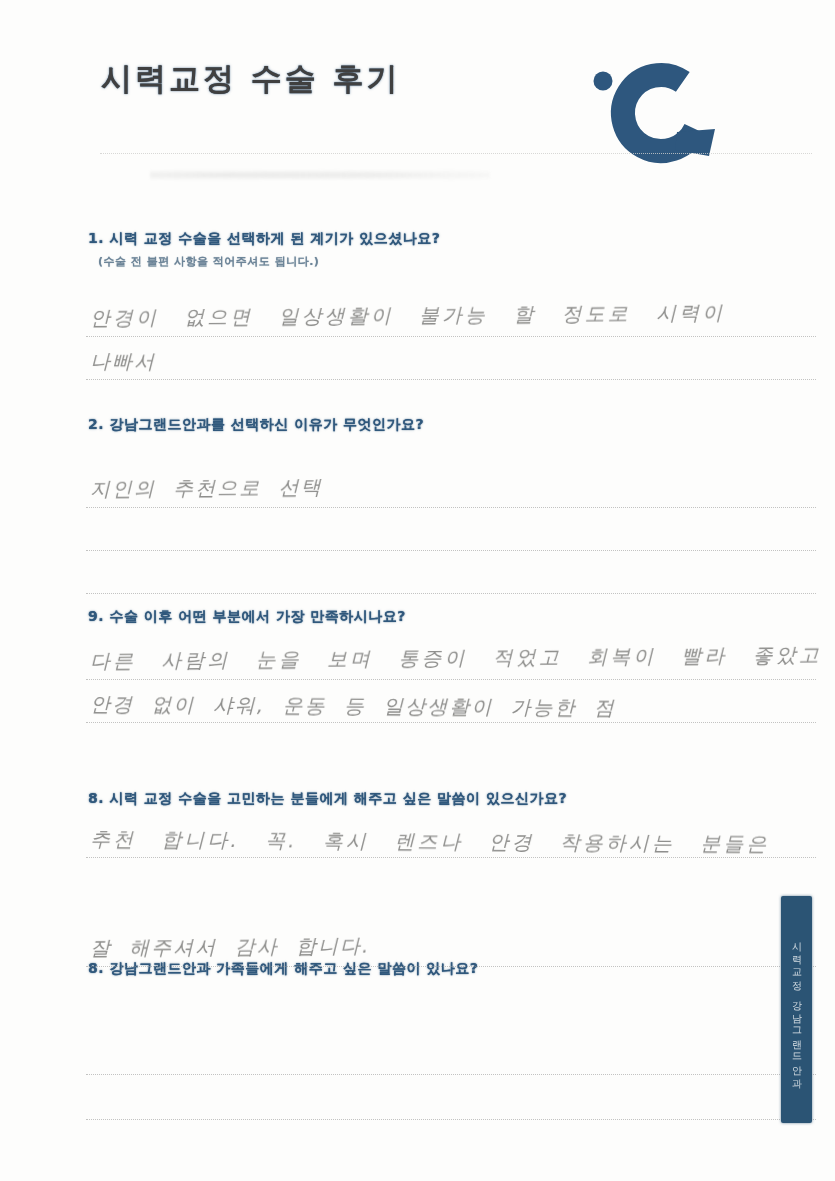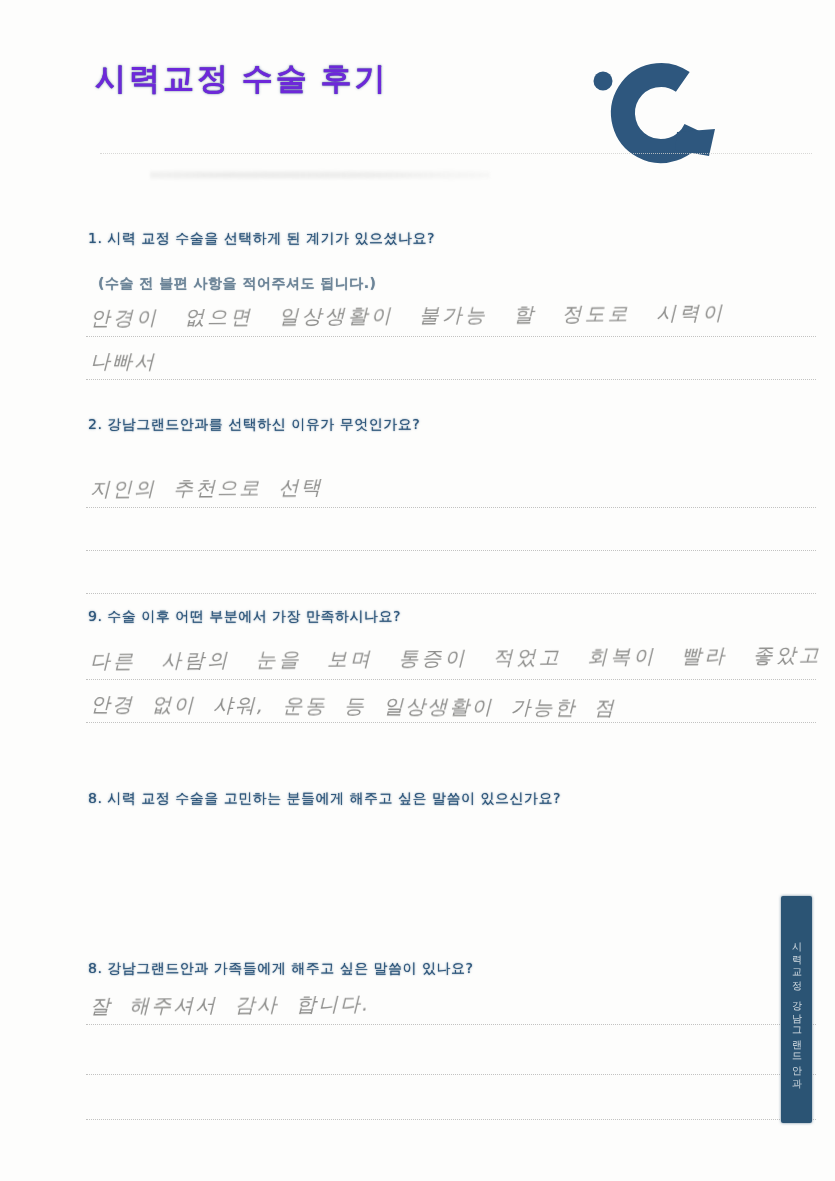--- a/index.html
+++ b/index.html
@@ -10,28 +10,27 @@
     position: relative;
     width: 835px;
     height: 1181px;
     background: #fdfdfc;
     overflow: hidden;
   }
 
   
   .doc-title {
     position: absolute;
-    left: 95px; top: 58px;
+    left: 101px; top: 58px;
     font-size: 31px;
     font-weight: 700;
     letter-spacing: 3px;
-    color: #6d28d9;
+    color: #404040;
     text-shadow: 0 0 1px rgba(56,93,128,.9), 0 0 3px rgba(56,93,128,.45);
     filter: blur(.4px);
-    font-family: Liberation Serif, serif;
   }
 
   .logo {
     position: absolute;
     left: 593px; top: 48px;
     width: 138px; height: 122px;
     filter: blur(.7px);
   }
 
   .top-rule {
@@ -47,38 +46,37 @@
     width: 340px; height: 14px;
     background: radial-gradient(ellipse at 20% 50%, rgba(160,160,160,.18), transparent 60%),
                 radial-gradient(ellipse at 70% 50%, rgba(160,160,160,.12), transparent 60%);
     filter: blur(1px);
   }
 
   .q-label {
     position: absolute;
     left: 88px;
     font-size: 14px;
-    font-weight: 400;
+    font-weight: 700;
     letter-spacing: .5px;
     color: #30587c;
     text-shadow: 0 0 1px rgba(48,88,124,.85), 0 0 2.5px rgba(48,88,124,.4);
     filter: blur(.35px);
     white-space: nowrap;
   }
   .q-note {
     position: absolute;
     left: 98px;
-    font-size: 14px;
+    font-size: 11px;
     font-weight: 700;
     letter-spacing: .5px;
     color: #6d8598;
     text-shadow: 0 0 1px rgba(109,133,152,.7);
     filter: blur(.4px);
     white-space: nowrap;
-    margin-top: 21px;
   }
 
   .ans-line {
     position: absolute;
     left: 86px;
     width: 730px;
     border-bottom: 1.5px dotted rgba(148,148,145,.55);
   }
   .ans-line .hand {
     position: absolute;
@@ -150,23 +148,26 @@
 
   <div class="q-label" style="top:608px">9. 수술 이후 어떤 부분에서 가장 만족하시나요?</div>
   <div class="ans-line tilt-a wide" style="top:638px;height:42px">
     <span class="hand">다른 사람의 눈을 보며 통증이 적었고 회복이 빨라 좋았고</span>
   </div>
   <div class="ans-line tilt-b" style="top:681px;height:42px">
     <span class="hand">안경 없이 샤워, 운동 등 일상생활이 가능한 점</span>
   </div>
 
   <div class="q-label" style="top:790px">8. 시력 교정 수술을 고민하는 분들에게 해주고 싶은 말씀이 있으신가요?</div>
+  <div class="ans-line tilt-b wide" style="top:816px;height:42px">
+    <span class="hand">추천 합니다. 꼭. 혹시 렌즈나 안경 착용하시는 분들은</span>
+  </div>
 
   <div class="q-label" style="top:960px">8. 강남그랜드안과 가족들에게 해주고 싶은 말씀이 있나요?</div>
-  <div class="ans-line tilt-a" style="top:983px;height:42px">
+  <div class="ans-line tilt-a" style="top:925px;height:42px">
     <span class="hand">잘 해주셔서 감사 합니다.</span>
   </div>
   <div class="ans-line" style="top:1033px;height:42px"></div>
   <div class="ans-line" style="top:1078px;height:42px"></div>
 
   <div class="ribbon">
     <span class="v-text">시력교정 강남그랜드안과</span>
   </div>
 
 </div>

